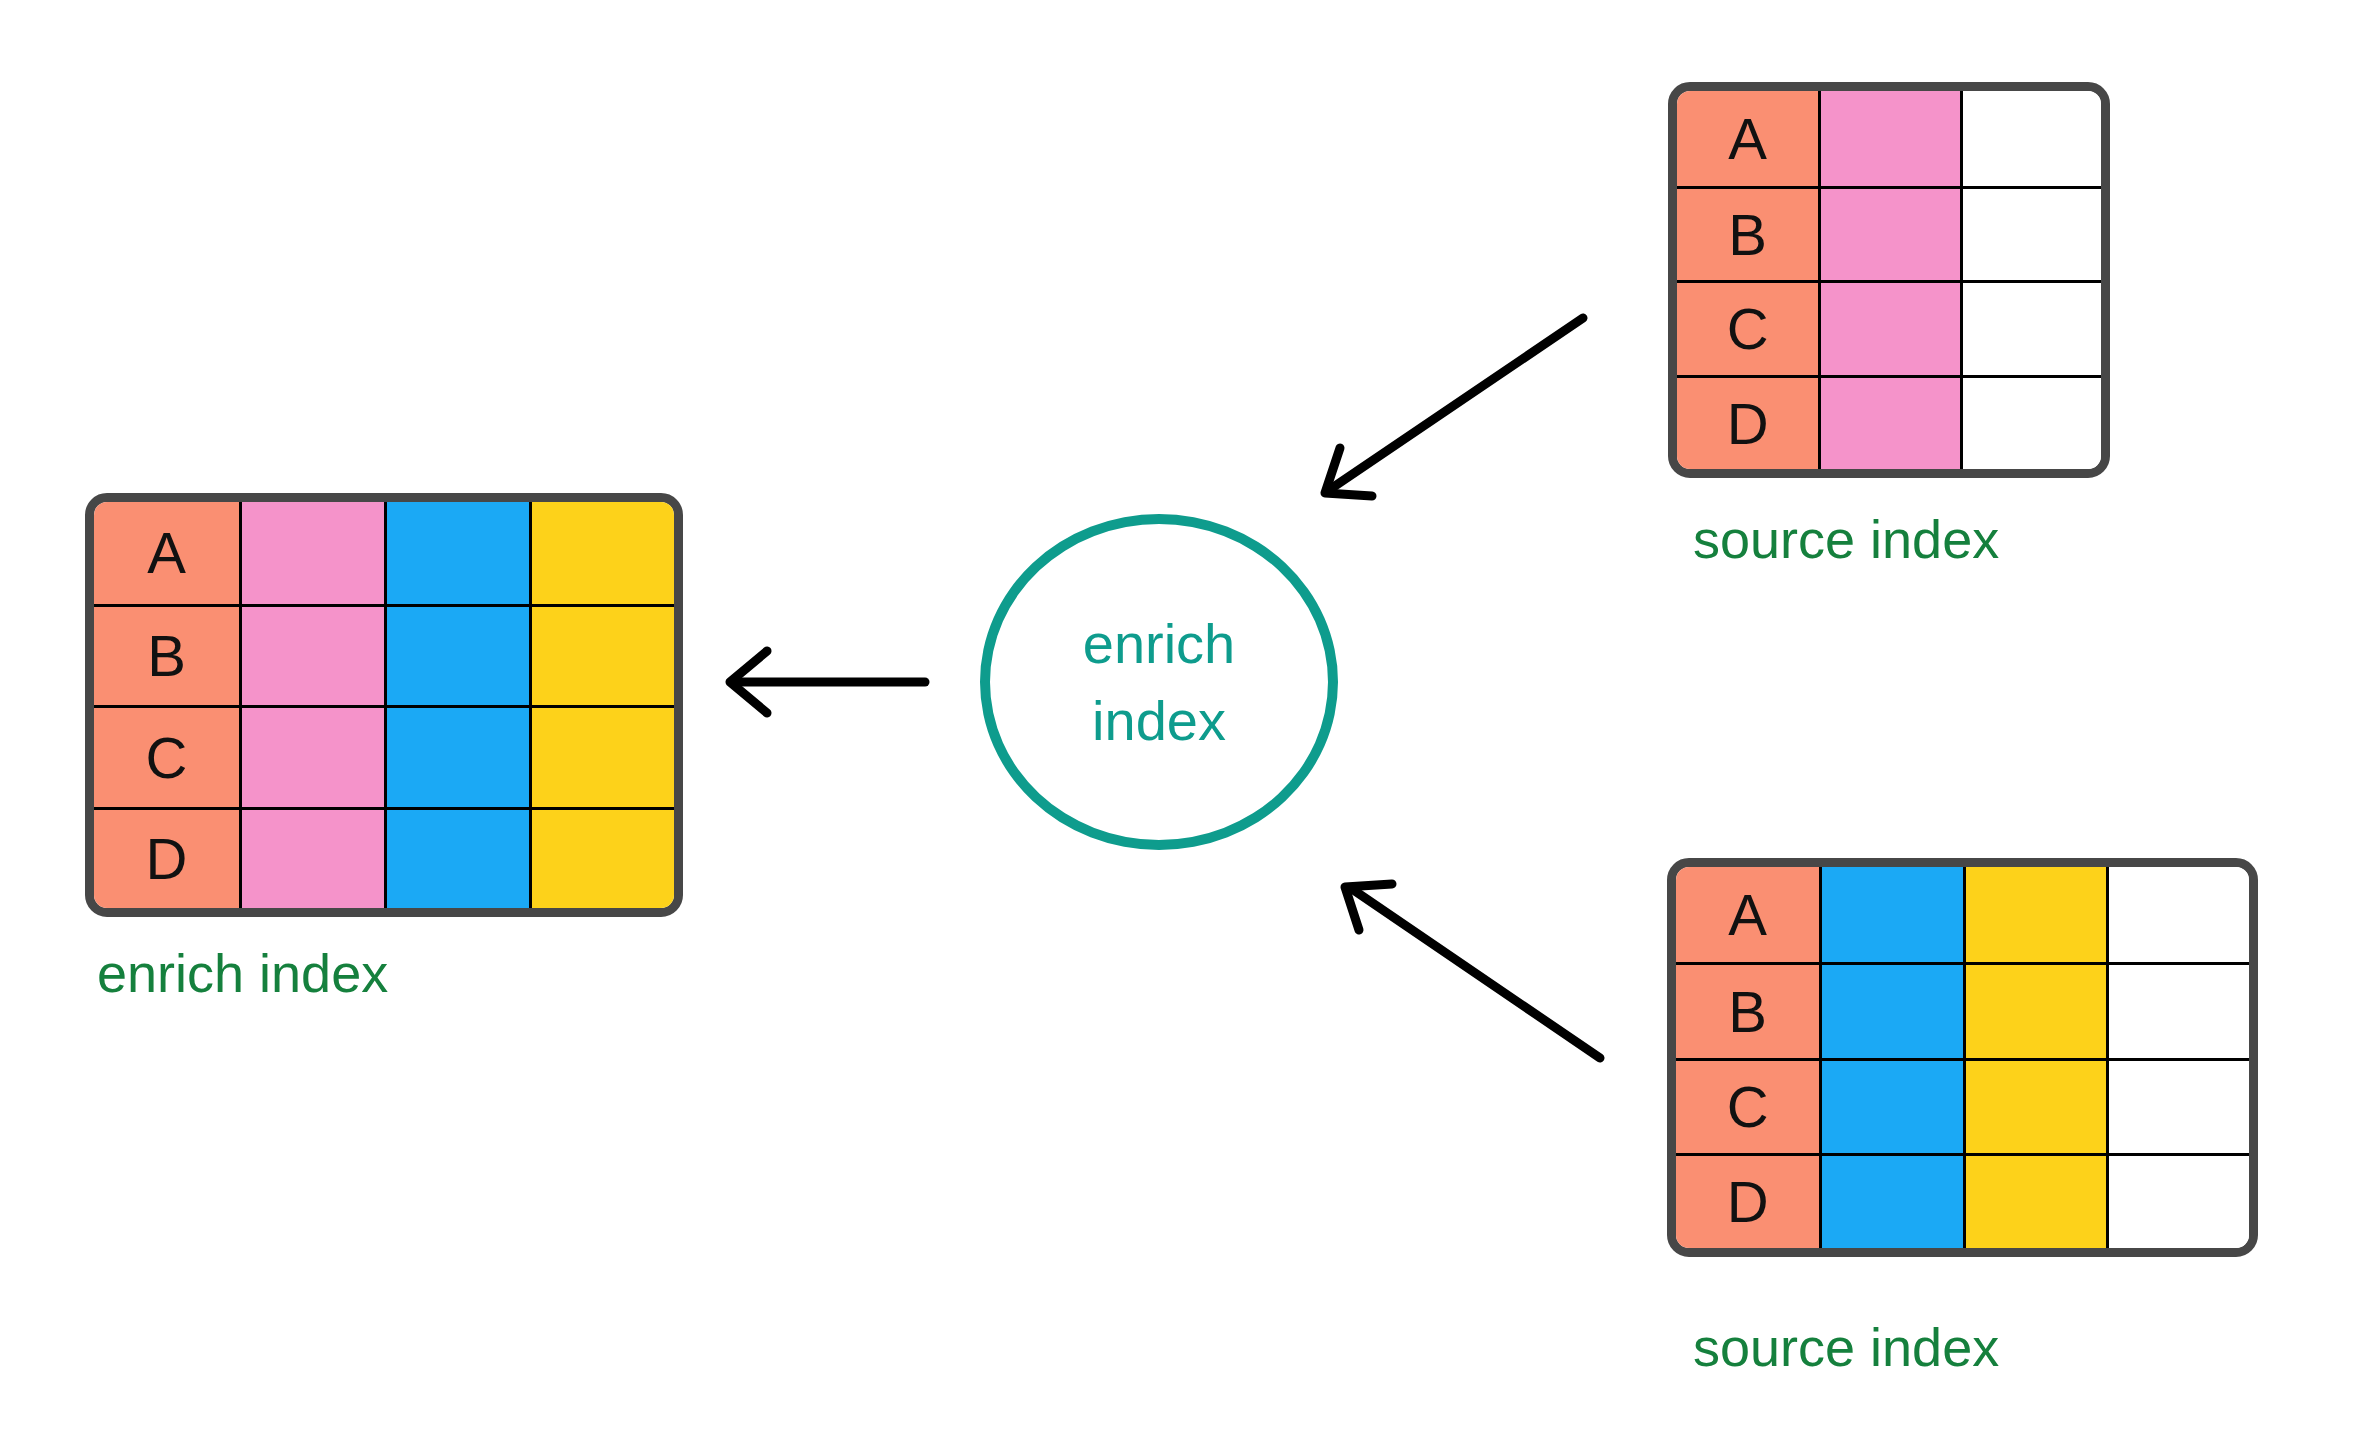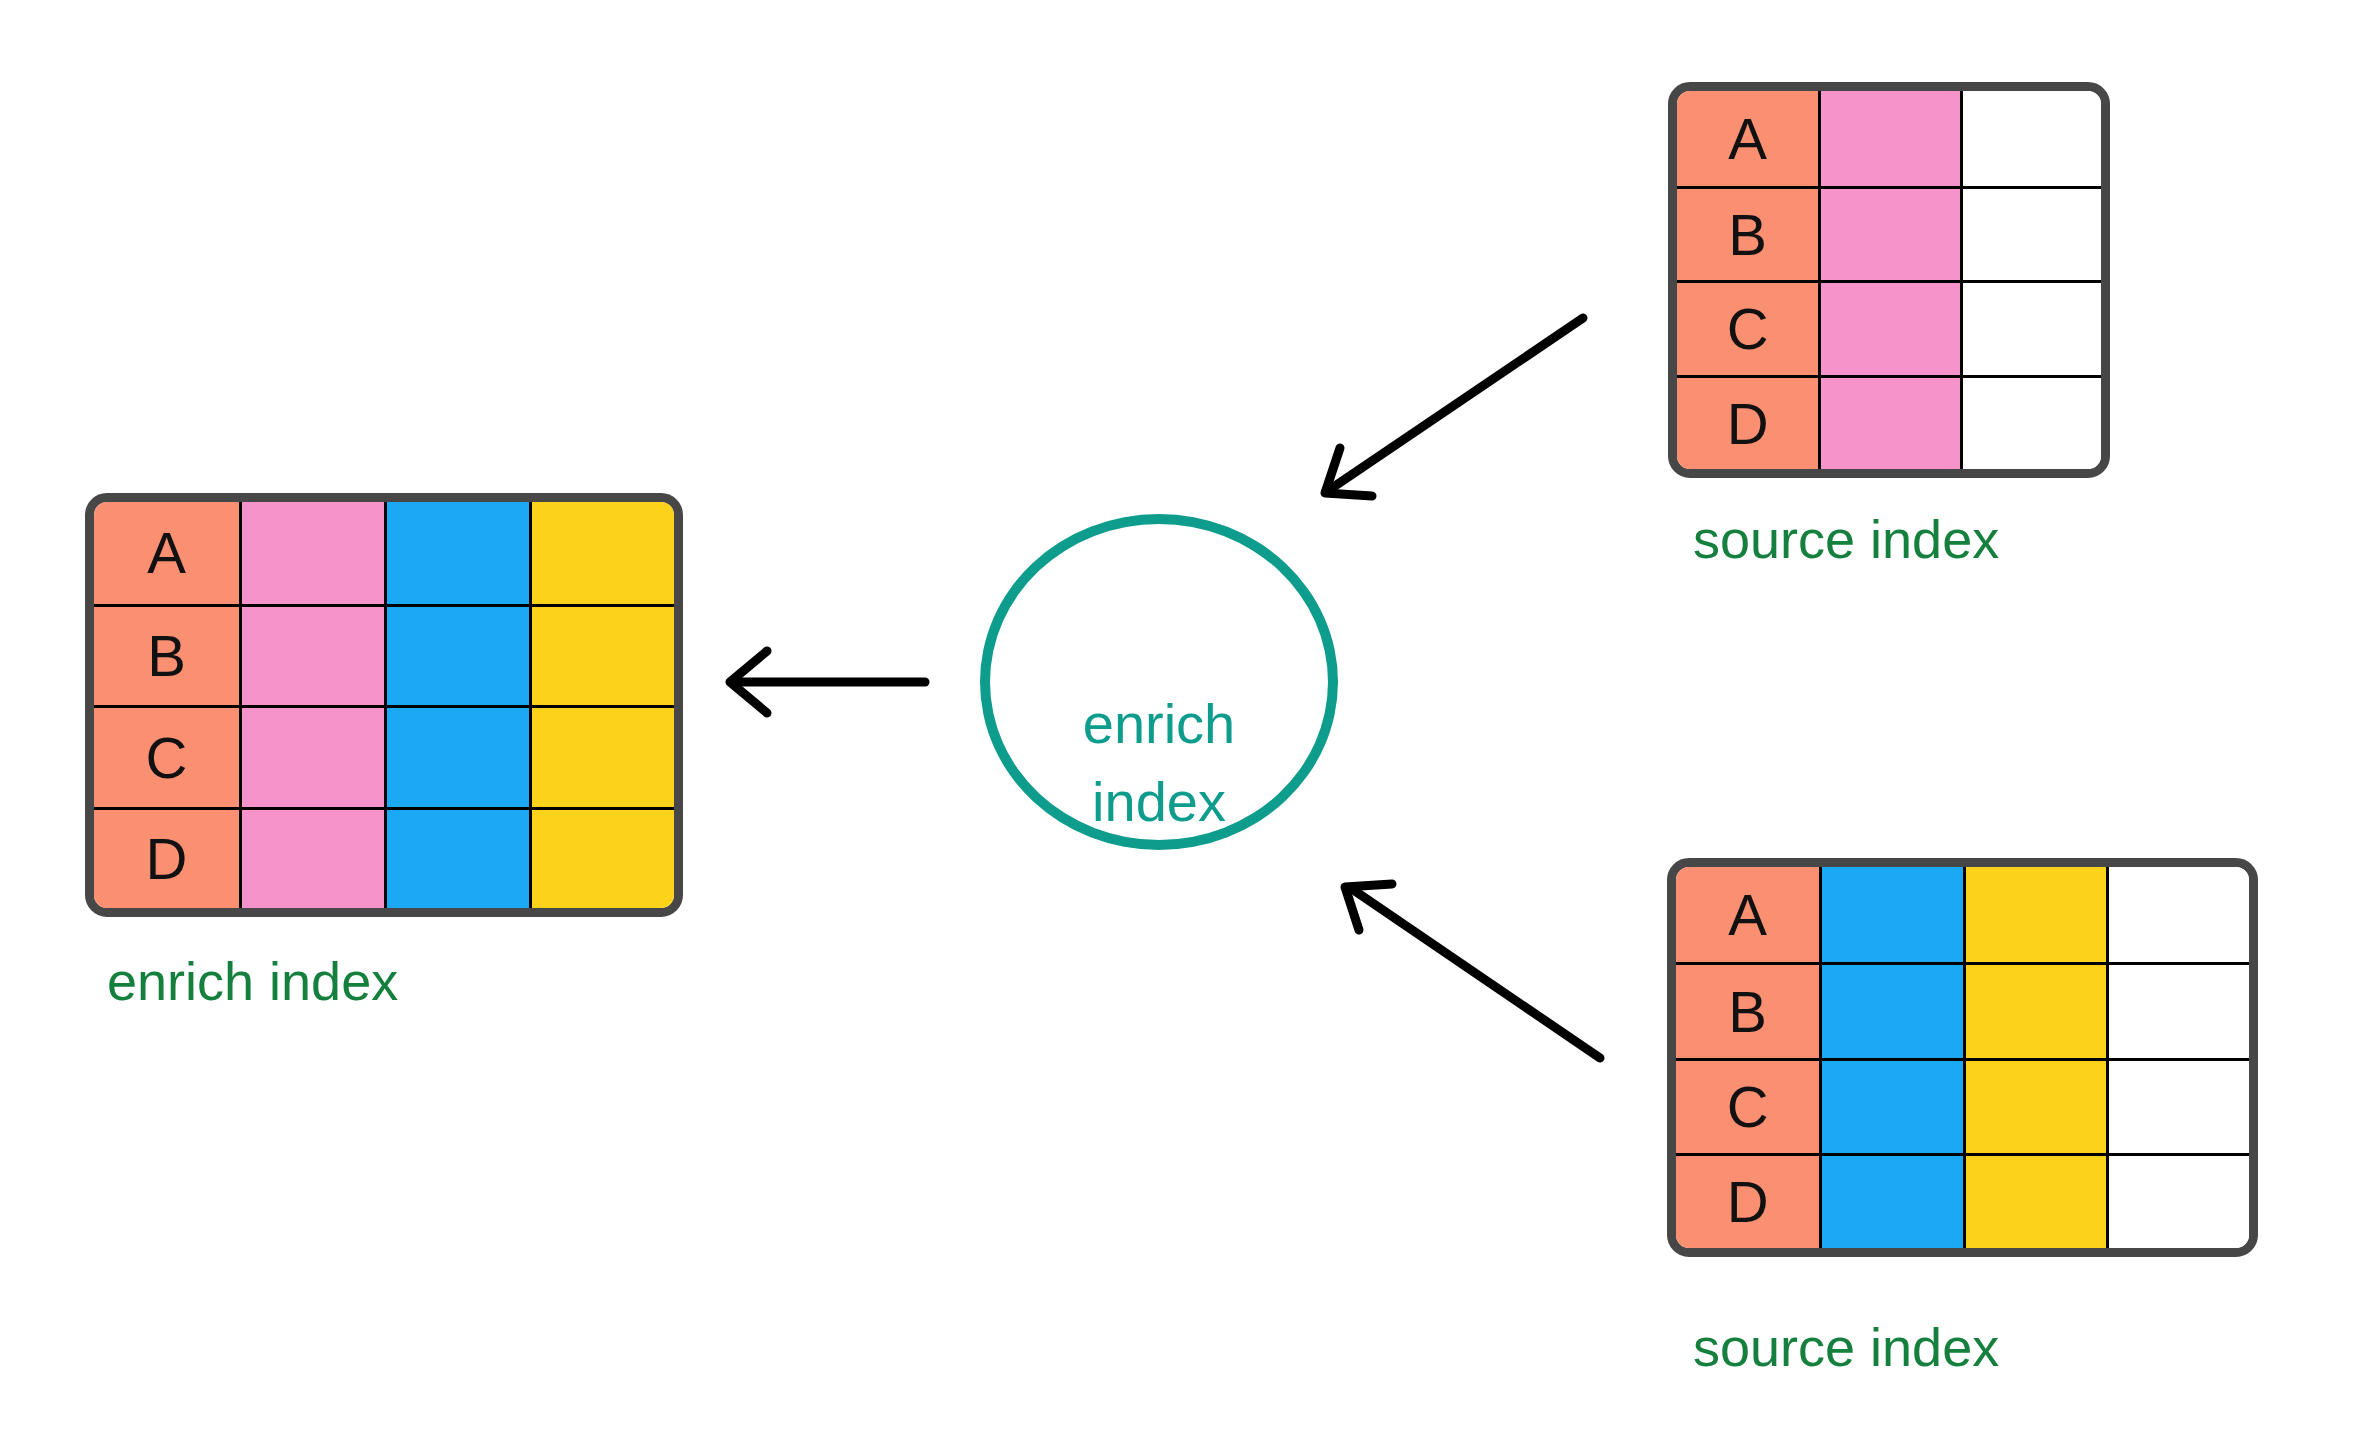--- a/index.html
+++ b/index.html
@@ -33,31 +33,31 @@
   }
   .cell.c0{border-left:none;}
   .cell.r0{border-top:none;}
   .lbl{
     position:absolute;
     font-size:54px;
     color:#15803d;
     white-space:nowrap;
     line-height:1.15;
   }
-  .lbl-enrich{left:107px;top:942px;margin-top:8px;}
+  .lbl-enrich{left:97px;top:942px;}
   .lbl-src-top{left:1693px;top:508px;}
   .lbl-src-bot{left:1693px;top:1316px;}
   .policy{
     position:absolute;
     left:980px;top:514px;width:358px;height:336px;
     box-sizing:border-box;
     border:10px solid;
     border-radius:50%;
     display:flex;flex-direction:column;
-    align-items:center;justify-content:flex-end;
+    align-items:center;justify-content:center;
     font-size:56px;line-height:1.38;text-align:center;
     background:#ffffff;
   }
   .arrows{position:absolute;left:0;top:0;width:2372px;height:1442px;pointer-events:none;}
   .arrows path{fill:none;stroke-width:9;stroke-linecap:round;stroke-linejoin:round;}
 </style>
 </head>
 <body>
 
 <div class="tbl tbl-enrich">

